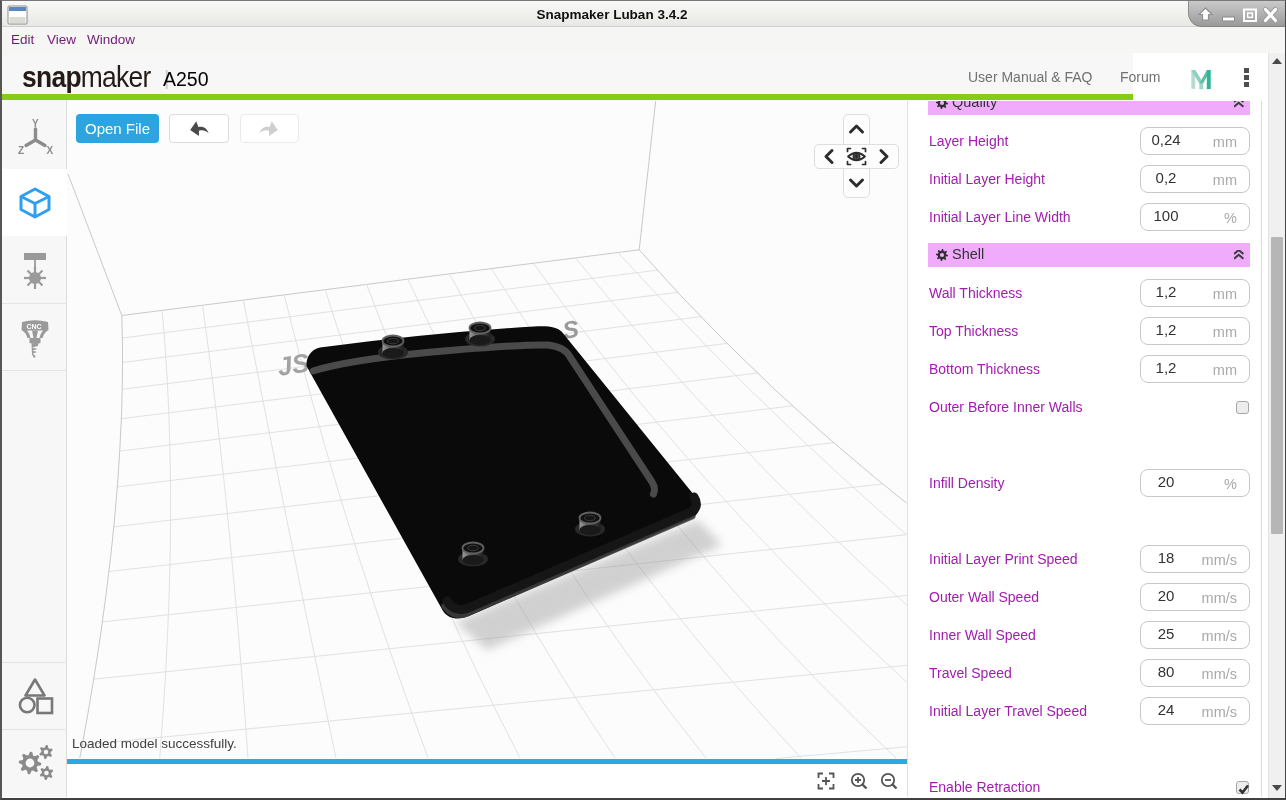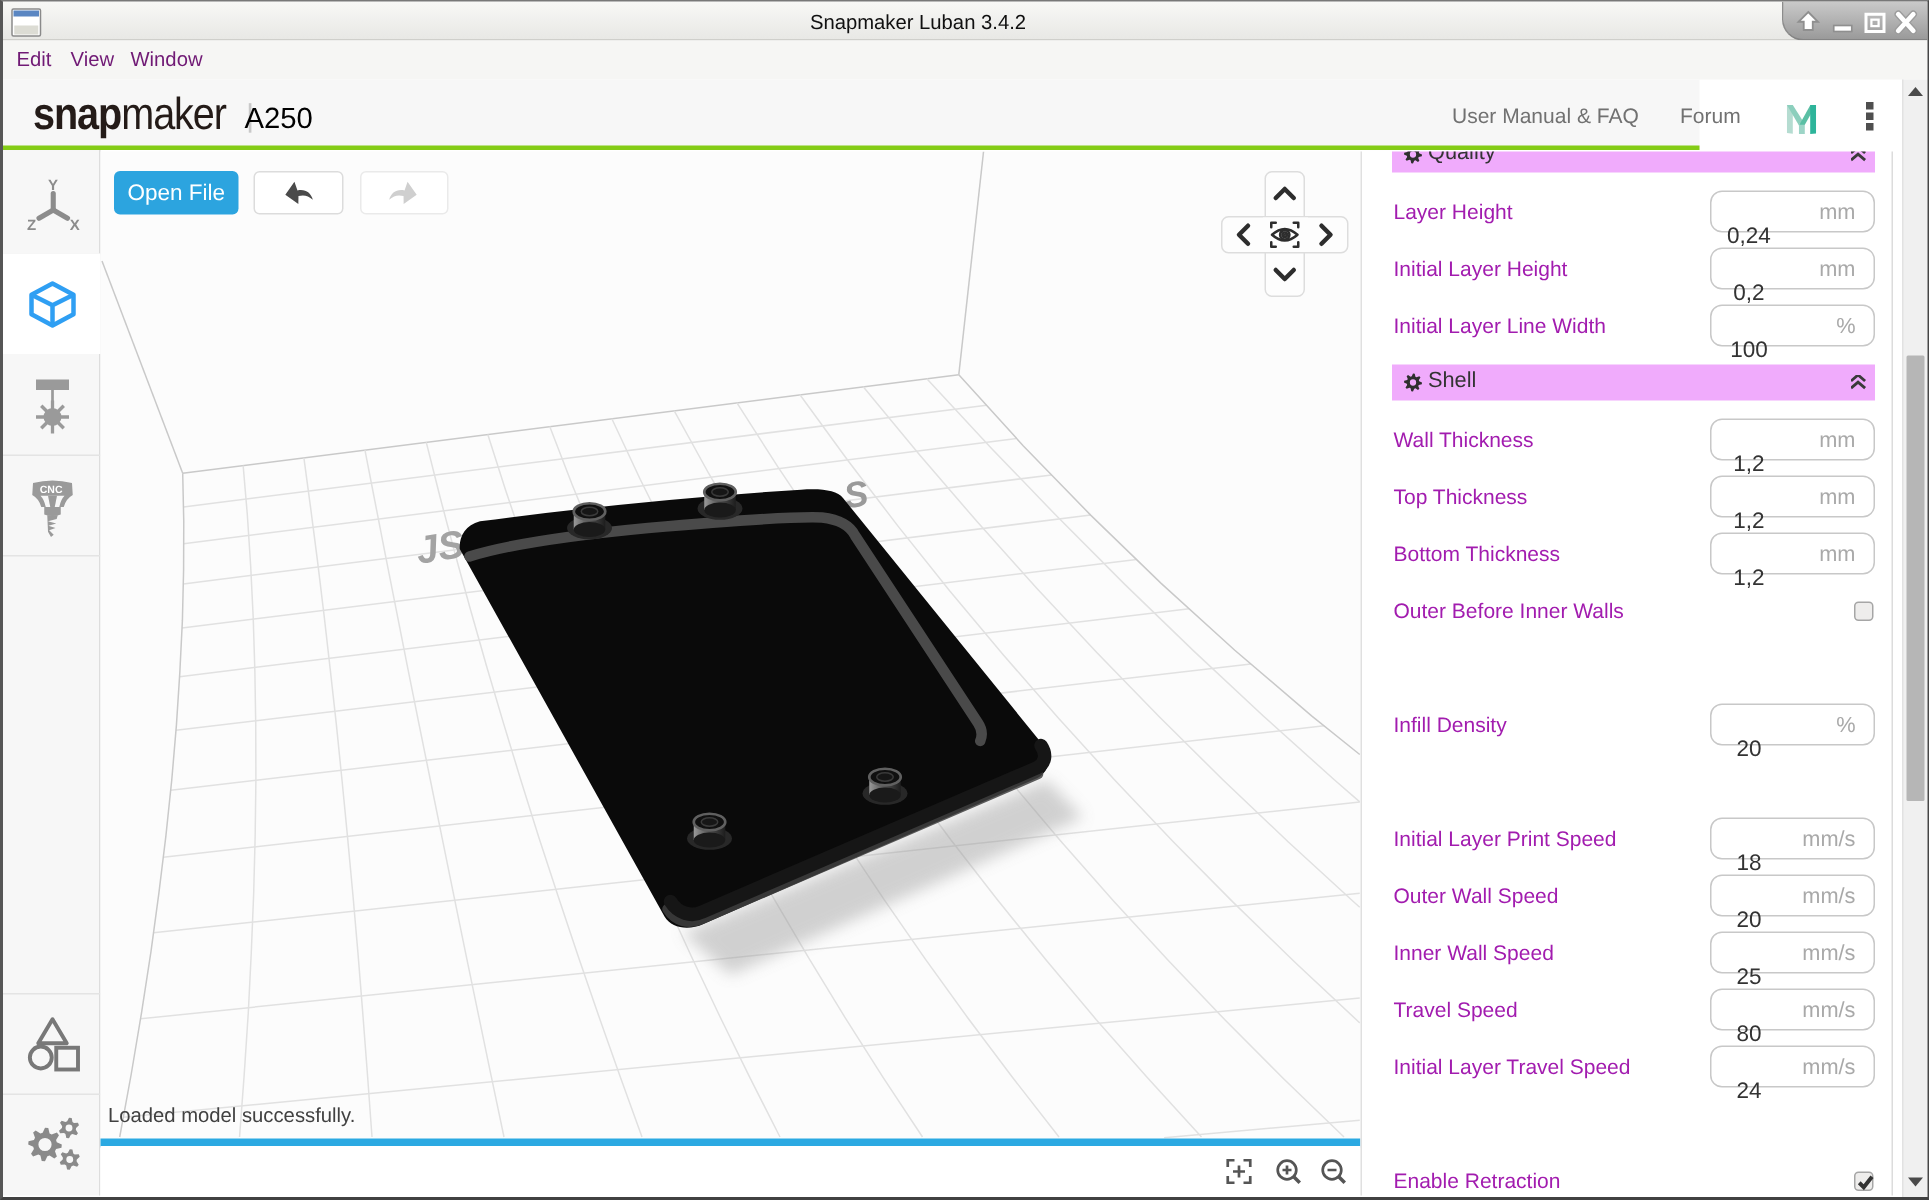--- a/index.html
+++ b/index.html
@@ -1,43 +1,43 @@
 <!DOCTYPE html>
 <html><head><meta charset="utf-8"><style>
 *{margin:0;padding:0;box-sizing:border-box}
 html,body{width:1286px;height:800px;overflow:hidden;font-family:"Liberation Sans",sans-serif;background:#fff}
 .abs{position:absolute}
 #frame{position:absolute;inset:0;border-left:2px solid #565656;border-right:1.5px solid #464646;border-bottom:2.5px solid #414141;border-top:1px solid #787878;pointer-events:none;z-index:90}
 #titlebar{position:absolute;left:1px;top:1px;width:1284px;height:26px;background:linear-gradient(#f8f8f6,#e8e8e5);border-bottom:1px solid #cfcfcb}
-#title{position:absolute;left:0;top:6px;width:1222px;text-align:center;font-size:13.5px;font-weight:normal;color:#101010}
+#title{position:absolute;left:0;top:6px;width:1222px;text-align:center;font-size:13.5px;font-weight:bold;color:#101010}
 #pill{position:absolute;right:0;top:0;width:97px;height:26px;background:linear-gradient(#cacaca,#9a9a9a);border-bottom-left-radius:14px;border-left:1px solid #8c8c8c;border-bottom:1px solid #848484}
 #menubar{position:absolute;left:1px;top:27px;width:1284px;height:26px;background:#f6f6f4}
 .menuitem{position:absolute;top:5px;font-size:13.5px;color:#701a75}
-#appheader{position:absolute;left:1px;top:53px;width:1132px;height:47px;background:#f7f7f7;border-bottom:3px solid #84cc16}
+#appheader{position:absolute;left:1px;top:53px;width:1132px;height:47px;background:#f7f7f7;border-bottom:6px solid #84cc16}
 .hlink{position:absolute;top:16px;font-size:14px;color:#717171}
 #sidebar{position:absolute;left:1px;top:100px;width:66px;height:697px;background:#f7f7f7;border-right:1px solid #dddddd}
 .sep{position:absolute;left:0;width:66px;height:1px;background:#e4e4e4}
 #viewport{position:absolute;left:67px;top:101px;width:839.5px;height:696.5px;background:#fcfcfc}
 #bluebar{position:absolute;left:0;top:658px;width:839.5px;height:5.5px;background:#2BA9E2}
 #vbottom{position:absolute;left:0;top:663px;width:839.5px;height:33.5px;background:#fff}
 #status{position:absolute;left:5px;top:635px;font-size:13.5px;color:#414141}
 .vbtn{position:absolute;border-radius:4px;display:flex;align-items:center;justify-content:center}
 #openfile{left:9px;top:13px;width:83px;height:28.5px;background:#2CA4DF;color:#fff;font-size:15px}
 #undo{left:102px;top:13px;width:59.5px;height:28.5px;background:#fff;border:1px solid #dcdcdc}
 #redo{left:172.5px;top:13px;width:59.5px;height:28.5px;background:#fff;border:1px solid #eaeaea}
 #campadV{position:absolute;left:776px;top:13px;width:27px;height:83.5px;background:#fdfdfd;border:1px solid #ddd;border-radius:5px}
 #campadH{position:absolute;left:747px;top:42.5px;width:84.5px;height:25.5px;background:#fdfdfd;border:1px solid #ddd;border-radius:5px}
 #msr{position:absolute;left:10px;top:254px;width:58.5px;height:191px;border:1px solid #e6e6e6;border-radius:7px}
 .msrlbl{position:absolute;width:58px;text-align:center;font-size:13px;font-weight:bold;color:#e2e2e2}
 #rightpanel{position:absolute;left:907px;top:101px;width:354.5px;height:696px;background:#fff;border-left:1px solid #e0e0e0;border-right:1px solid #dcdcdc;overflow:hidden}
 .shead{position:absolute;left:20px;width:322px;height:24px;background:#f0abfc}
 .shead .t{position:absolute;left:24px;top:3.5px;font-size:14.5px;color:#333}
 .rowlbl{position:absolute;left:21px;font-size:14px;color:#a21caf}
 .inp{position:absolute;left:232px;width:110px;height:28px;border:1px solid #c8c8c8;border-radius:8px;background:#fff}
-.inp .v{position:absolute;left:0;top:21px;width:50px;text-align:center;font-size:15px;color:#333}
+.inp .v{position:absolute;left:0;top:3px;width:50px;text-align:center;font-size:15px;color:#333}
 .inp .u{position:absolute;right:12px;top:6px;font-size:14.5px;color:#a9a9a9}
 .cb{position:absolute;left:328px;width:13px;height:13px;border:1.5px solid #a6a6a6;border-radius:3px;background:#eeedec}
 #scrollbar{position:absolute;left:1268px;top:53px;width:16.5px;height:744.5px;background:#f0f0f0;border-left:1px solid #e2e2e2}
 #sthumb{position:absolute;left:1.5px;top:184px;width:12px;height:297px;background:#b6b6b6;border-radius:1px}
 .tri-up{width:0;height:0;border-left:5.5px solid transparent;border-right:5.5px solid transparent;border-bottom:6.5px solid #4a4a4a;position:absolute}
 .tri-dn{width:0;height:0;border-left:5.5px solid transparent;border-right:5.5px solid transparent;border-top:6.5px solid #4a4a4a;position:absolute}
 </style></head><body>
 <svg width="0" height="0" style="position:absolute">
     <defs>
 <path id="gearp" d="M0.00 -6.00 L1.17 -5.88 L1.61 -3.88 L2.33 -3.49 L4.24 -4.24 L4.99 -3.33 L3.88 -1.61 L4.12 -0.82 L6.00 0.00 L5.88 1.17 L3.88 1.61 L3.49 2.33 L4.24 4.24 L3.33 4.99 L1.61 3.88 L0.82 4.12 L0.00 6.00 L-1.17 5.88 L-1.61 3.88 L-2.33 3.49 L-4.24 4.24 L-4.99 3.33 L-3.88 1.61 L-4.12 0.82 L-6.00 0.00 L-5.88 -1.17 L-3.88 -1.61 L-3.49 -2.33 L-4.24 -4.24 L-3.33 -4.99 L-1.61 -3.88 L-0.82 -4.12 Z M 2.10 0.00 A 2.1 2.1 0 1 0 -2.10 0.00 A 2.1 2.1 0 1 0 2.10 0.00 Z"></path>

